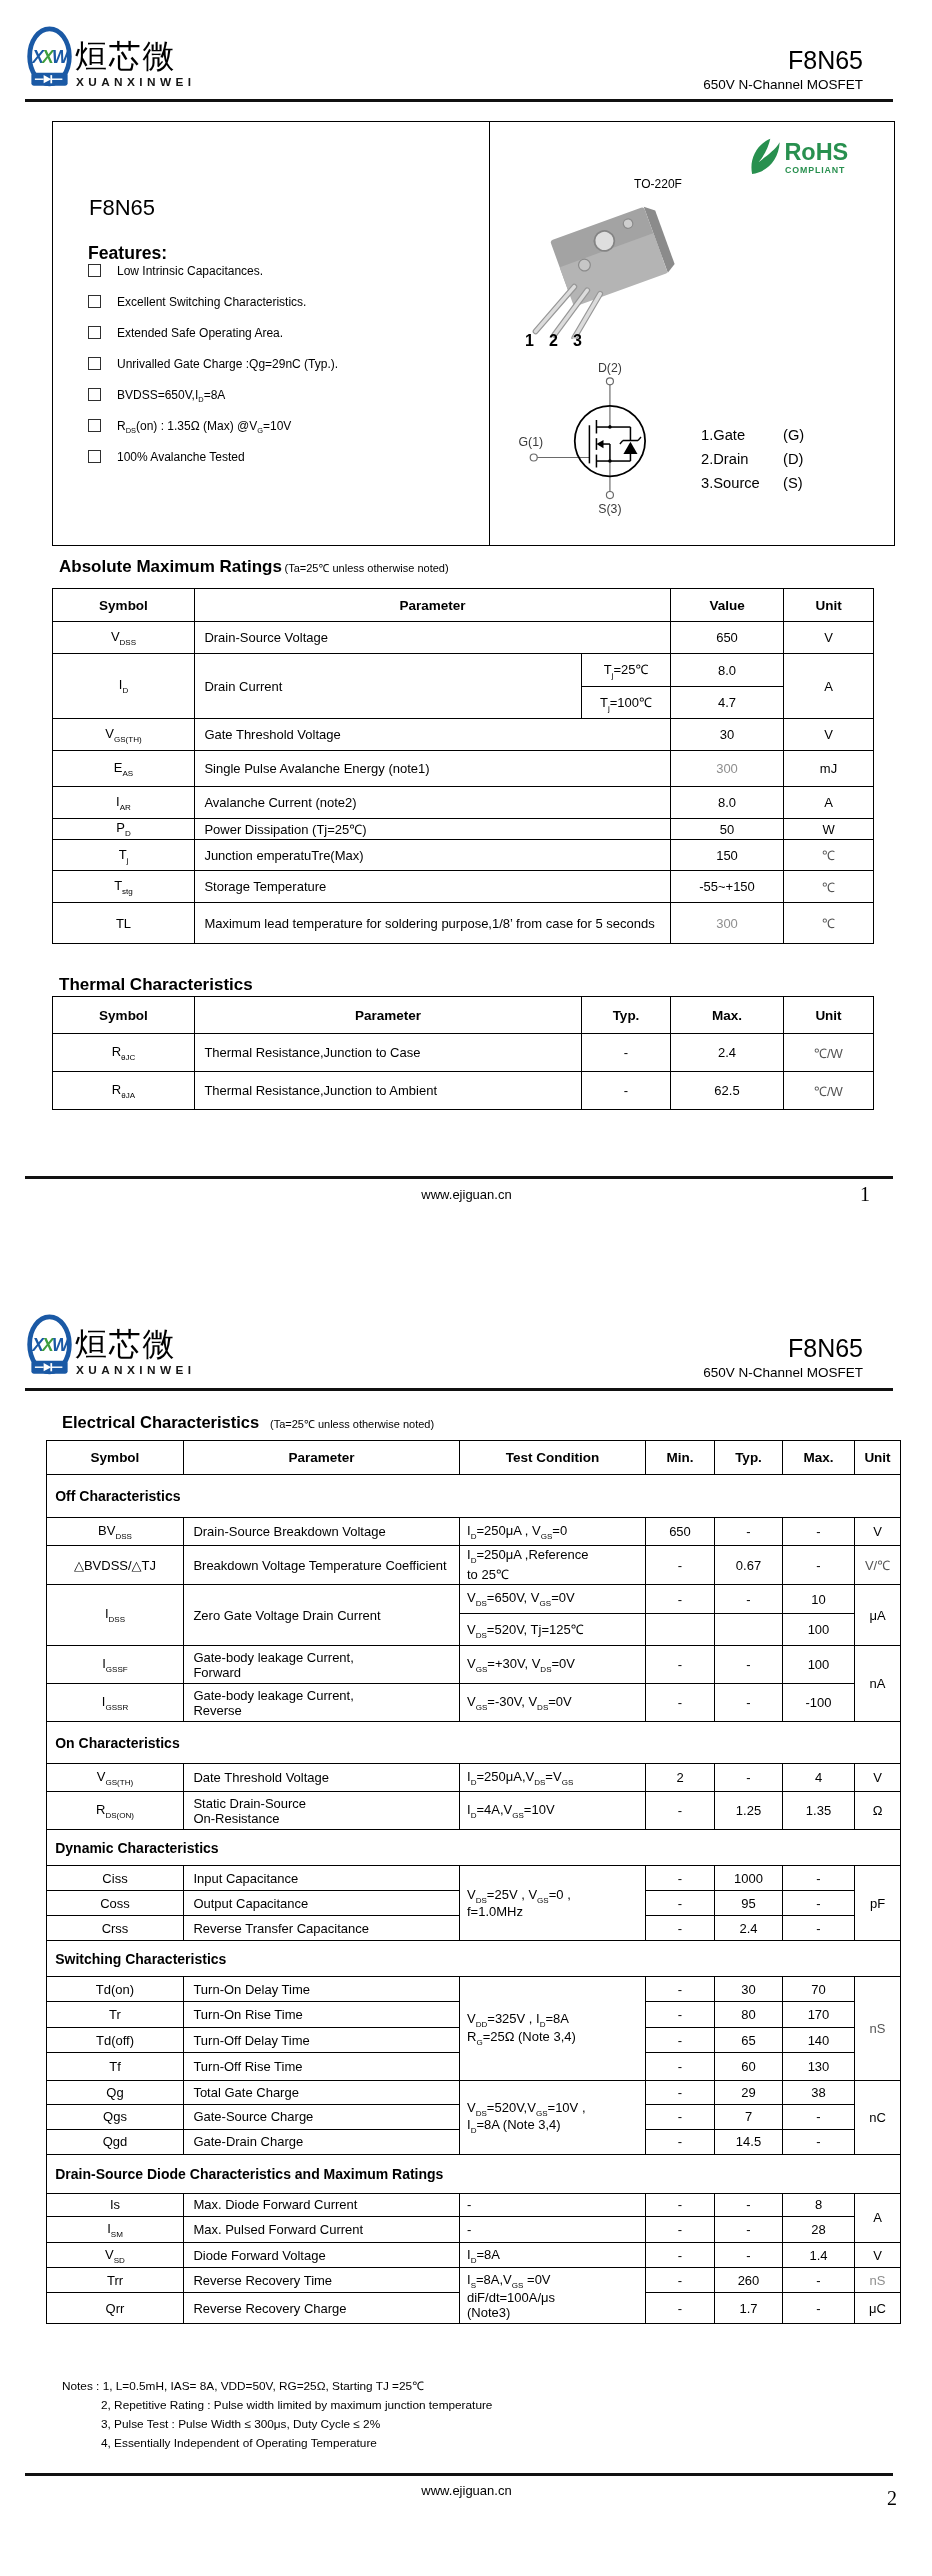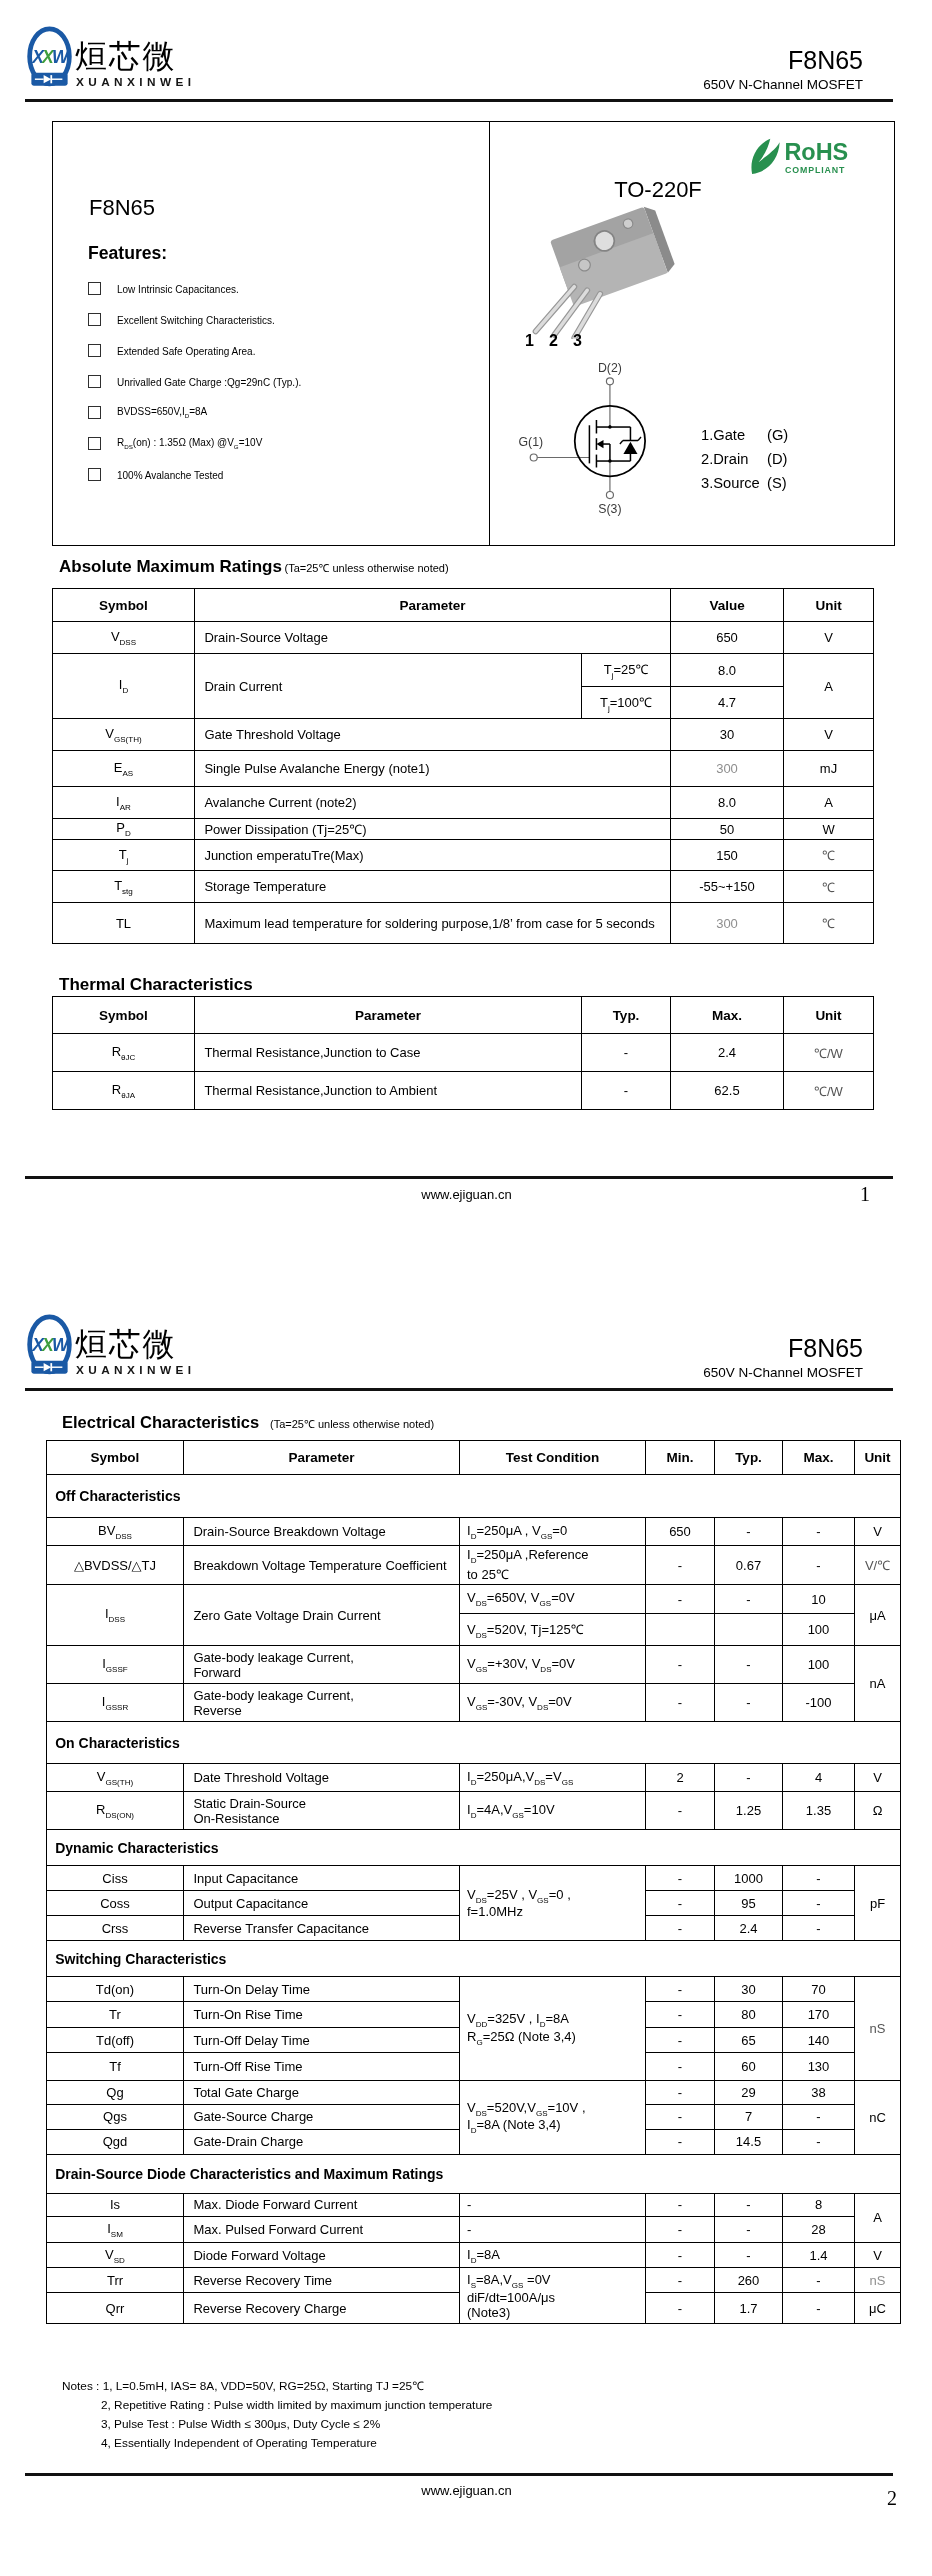--- a/index.html
+++ b/index.html
@@ -10,27 +10,27 @@
   .brand-cn{position:absolute;left:75px;top:40px;font-size:32px;font-weight:400;letter-spacing:1.8px;line-height:33px;}
   .brand-en{position:absolute;left:76px;top:75px;font-size:11.8px;font-weight:600;letter-spacing:4.4px;color:#151515;}
   .head-right{position:absolute;right:70px;top:47px;text-align:right;}
   .part-no{font-size:25px;line-height:26px;}
   .part-sub{font-size:13.5px;margin-top:4.1px;}
   .pbox{position:absolute;left:52px;top:121px;width:841px;height:423px;border:1.2px solid #000;}
   .pdiv{position:absolute;left:436px;top:0;bottom:0;width:1.2px;background:#000;}
   .big-part{position:absolute;left:36px;top:73px;font-size:22px;}
   .feat-title{position:absolute;left:35px;top:121px;font-size:17.6px;font-weight:bold;}
   .feat-list{position:absolute;left:35px;top:142px;}
-  .feat-item{height:31px;display:flex;align-items:flex-end;font-size:10px;}
+  .feat-item{height:31px;display:flex;align-items:flex-start;font-size:12px;}
   .fbox{width:11px;height:11px;border:1.2px solid #2f2f2f;margin-right:16px;flex:0 0 auto;}
   .rohs{position:absolute;left:695px;top:11.8px;}
-  .to220{position:absolute;left:517px;top:55px;width:176px;text-align:center;font-size:22px;}
+  .to220{position:absolute;left:517px;top:55px;width:176px;text-align:center;font-size:12px;}
   .pins{position:absolute;left:472px;top:210px;font-size:16px;font-weight:bold;letter-spacing:5.3px;}
   .legend{position:absolute;left:648px;top:301px;font-size:14.7px;}
-  .legend-row{display:flex;height:24px;align-items:center;}
+  .legend-row{display:flex;height:24px;align-items:center;gap:16px;}
   .legend-name{width:66px;}
   .sect-title{font-size:17px;font-weight:bold;}
   .sect-note{font-size:11px;font-weight:normal;}
   table.dtab{position:absolute;border-collapse:collapse;table-layout:fixed;border:1.8px solid #000;background:#fff;}
   .dtab td,.dtab th{border:1.2px solid #000;text-align:center;font-size:13px;padding:1.2px 3.5px;overflow:hidden;font-weight:normal;}
   .dtab th{font-size:13.5px;font-weight:bold;}
   td.pl{text-align:left;padding-left:9.4px;}
   td.cnd{text-align:left;padding-left:7px;white-space:pre-line;}
   td.prww{white-space:pre-line;}
   tr.sec td{text-align:left;font-weight:bold;font-size:14px;padding-left:8.2px;}

